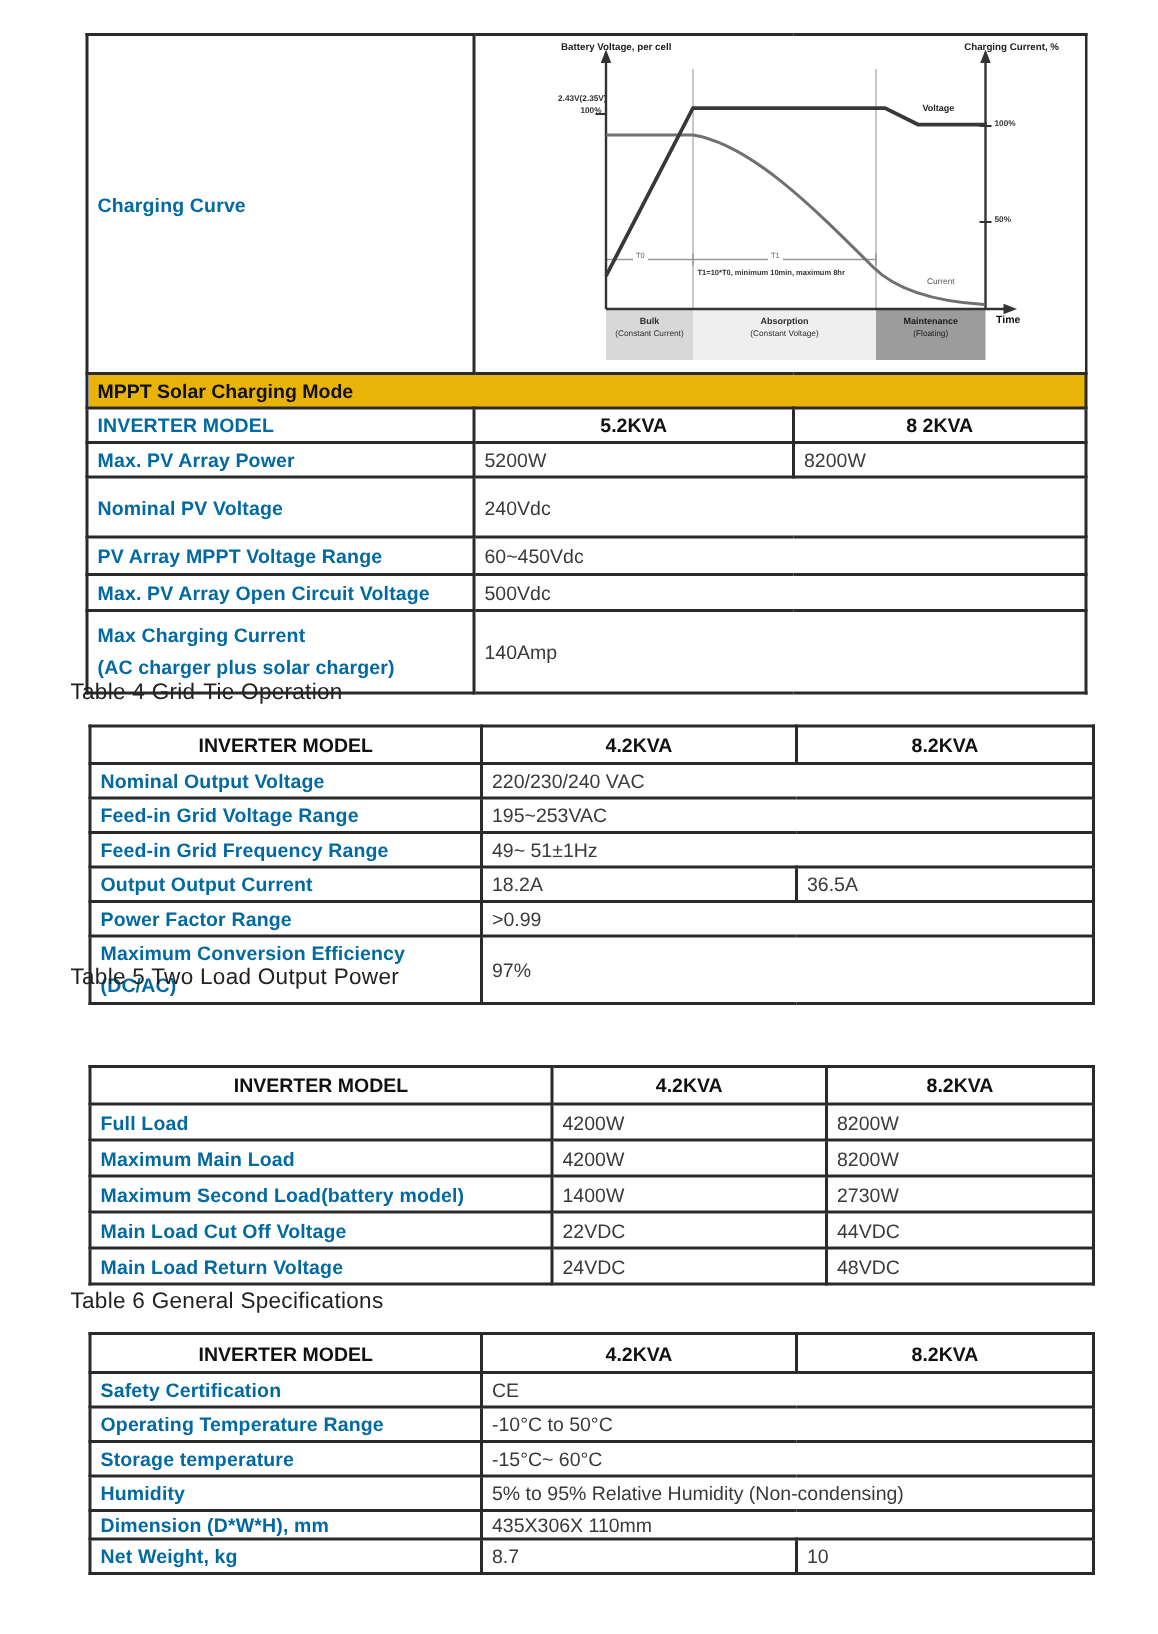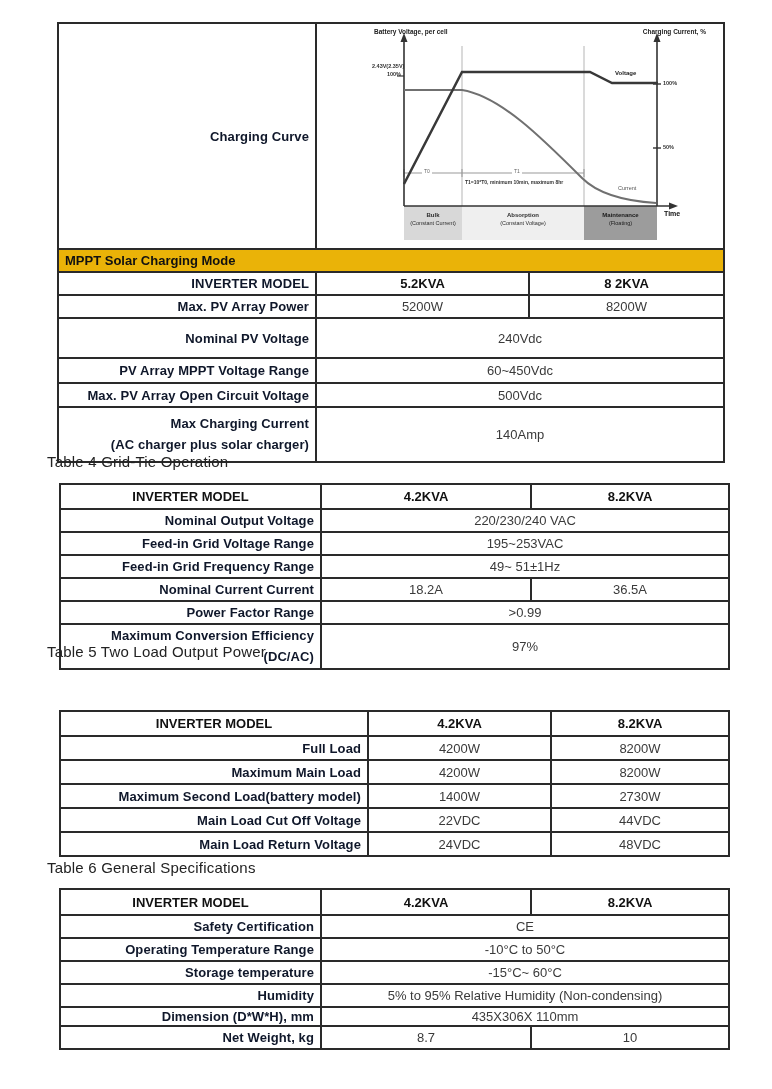--- a/index.html
+++ b/index.html
@@ -12,23 +12,23 @@
   
   table.tbl {
     border-collapse:collapse; table-layout:fixed;
     position:absolute; background:#fff;
   }
   table.tbl td {
     border:2px solid #2a2a2a;
     font-size:13px; vertical-align:middle;
     padding:1px 6px; overflow:hidden; white-space:nowrap;
   }
-  td.lbl { font-weight:700; color:#0f172a; text-align:right; padding-left:8px; letter-spacing:.1px; }
+  td.lbl { font-weight:700; color:#0369a1; text-align:left; padding-left:8px; letter-spacing:.1px; }
   td.lblc { font-weight:700; color:#111; text-align:center; }
-  td.val { text-align:center; font-weight:400; color:#3a3a3a; }
+  td.val { text-align:left; font-weight:400; color:#3a3a3a; }
   td.valb { text-align:center; font-weight:700; color:#111;margin-top:48px; }
   td.section { background:#eab308; font-weight:700; color:#111; padding-left:8px; }
   .two-line div { line-height:1.55; }
   
   .sec-title {
     position:absolute; left:47px; font-size:15px; font-weight:400;
     color:#222; letter-spacing:.2px;
   }
   
   td.chart-cell { position:relative; padding:0; background:#fff; }
@@ -180,21 +180,21 @@
   </tr>
   <tr style="height:23px">
     <td class="lbl">Feed-in Grid Voltage Range</td>
     <td class="val" colspan="2">195~253VAC</td>
   </tr>
   <tr style="height:23px">
     <td class="lbl">Feed-in Grid Frequency Range</td>
     <td class="val" colspan="2">49~ 51±1Hz</td>
   </tr>
   <tr style="height:23px">
-    <td class="lbl">Nominal Current Current</td>
+    <td class="lbl">Output Output Current</td>
     <td class="val">18.2A</td>
     <td class="val">36.5A</td>
   </tr>
   <tr style="height:23px">
     <td class="lbl">Power Factor Range</td>
     <td class="val" colspan="2">&gt;0.99</td>
   </tr>
   <tr style="height:45px">
     <td class="lbl two-line">
       <div>Maximum Conversion Efficiency</div>

